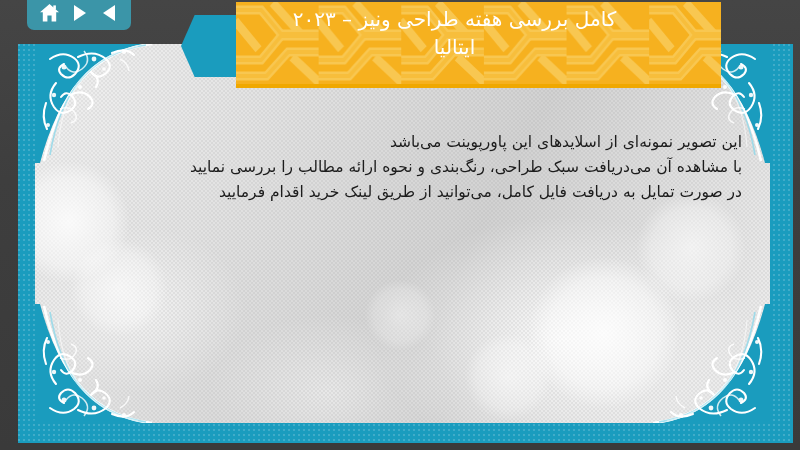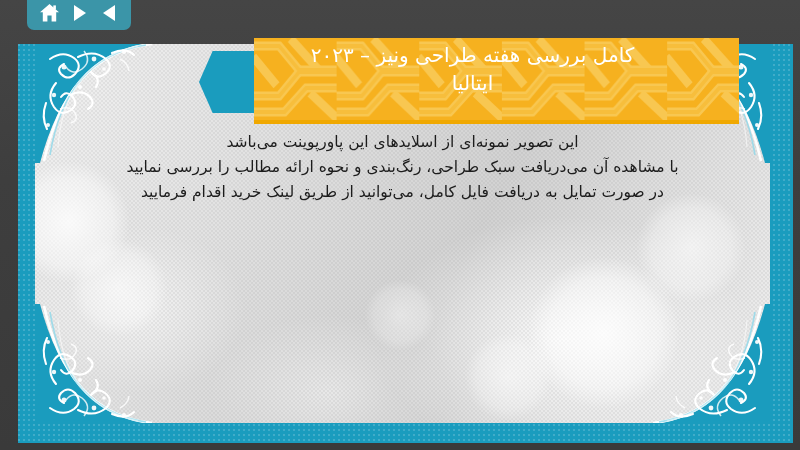--- a/index.html
+++ b/index.html
@@ -107,40 +107,39 @@
   .c-tl { left:-1px;  top:-1px; }
   .c-tr { right:-1px; top:-1px;  transform:scaleX(-1); }
   .c-bl { left:-1px;  bottom:-1px; transform:scaleY(-1); }
   .c-br { right:-1px; bottom:-1px; transform:scale(-1,-1); }
 
   
   .body-text {
     position:absolute;
     left:28px; right:28px;
     top:86px;
-    text-align:center;
+    text-align:right;
     direction:rtl;
     z-index:12;
   }
   .body-text p {
     font-family:"DejaVu Sans", sans-serif;
     font-size:15.5px;
     line-height:1.62;
     color:#1c1c1c;
     white-space:nowrap;
     letter-spacing:-0.1px;
   }
 
   
   .banner-wrap {
     position:absolute;
-    left:199px; top:2px;
+    left:181px; top:2px;
     width:540px; height:96px;
     z-index:30;
-    margin-top:36px;
   }
   
   .ribbon-tail {
     position:absolute;
     left:0; top:13px;
     width:62px; height:62px;
     background:#1a9cbe;
     clip-path:polygon(100% 0%, 100% 100%, 22% 100%, 0% 50%, 22% 0%);
   }
   .banner {

